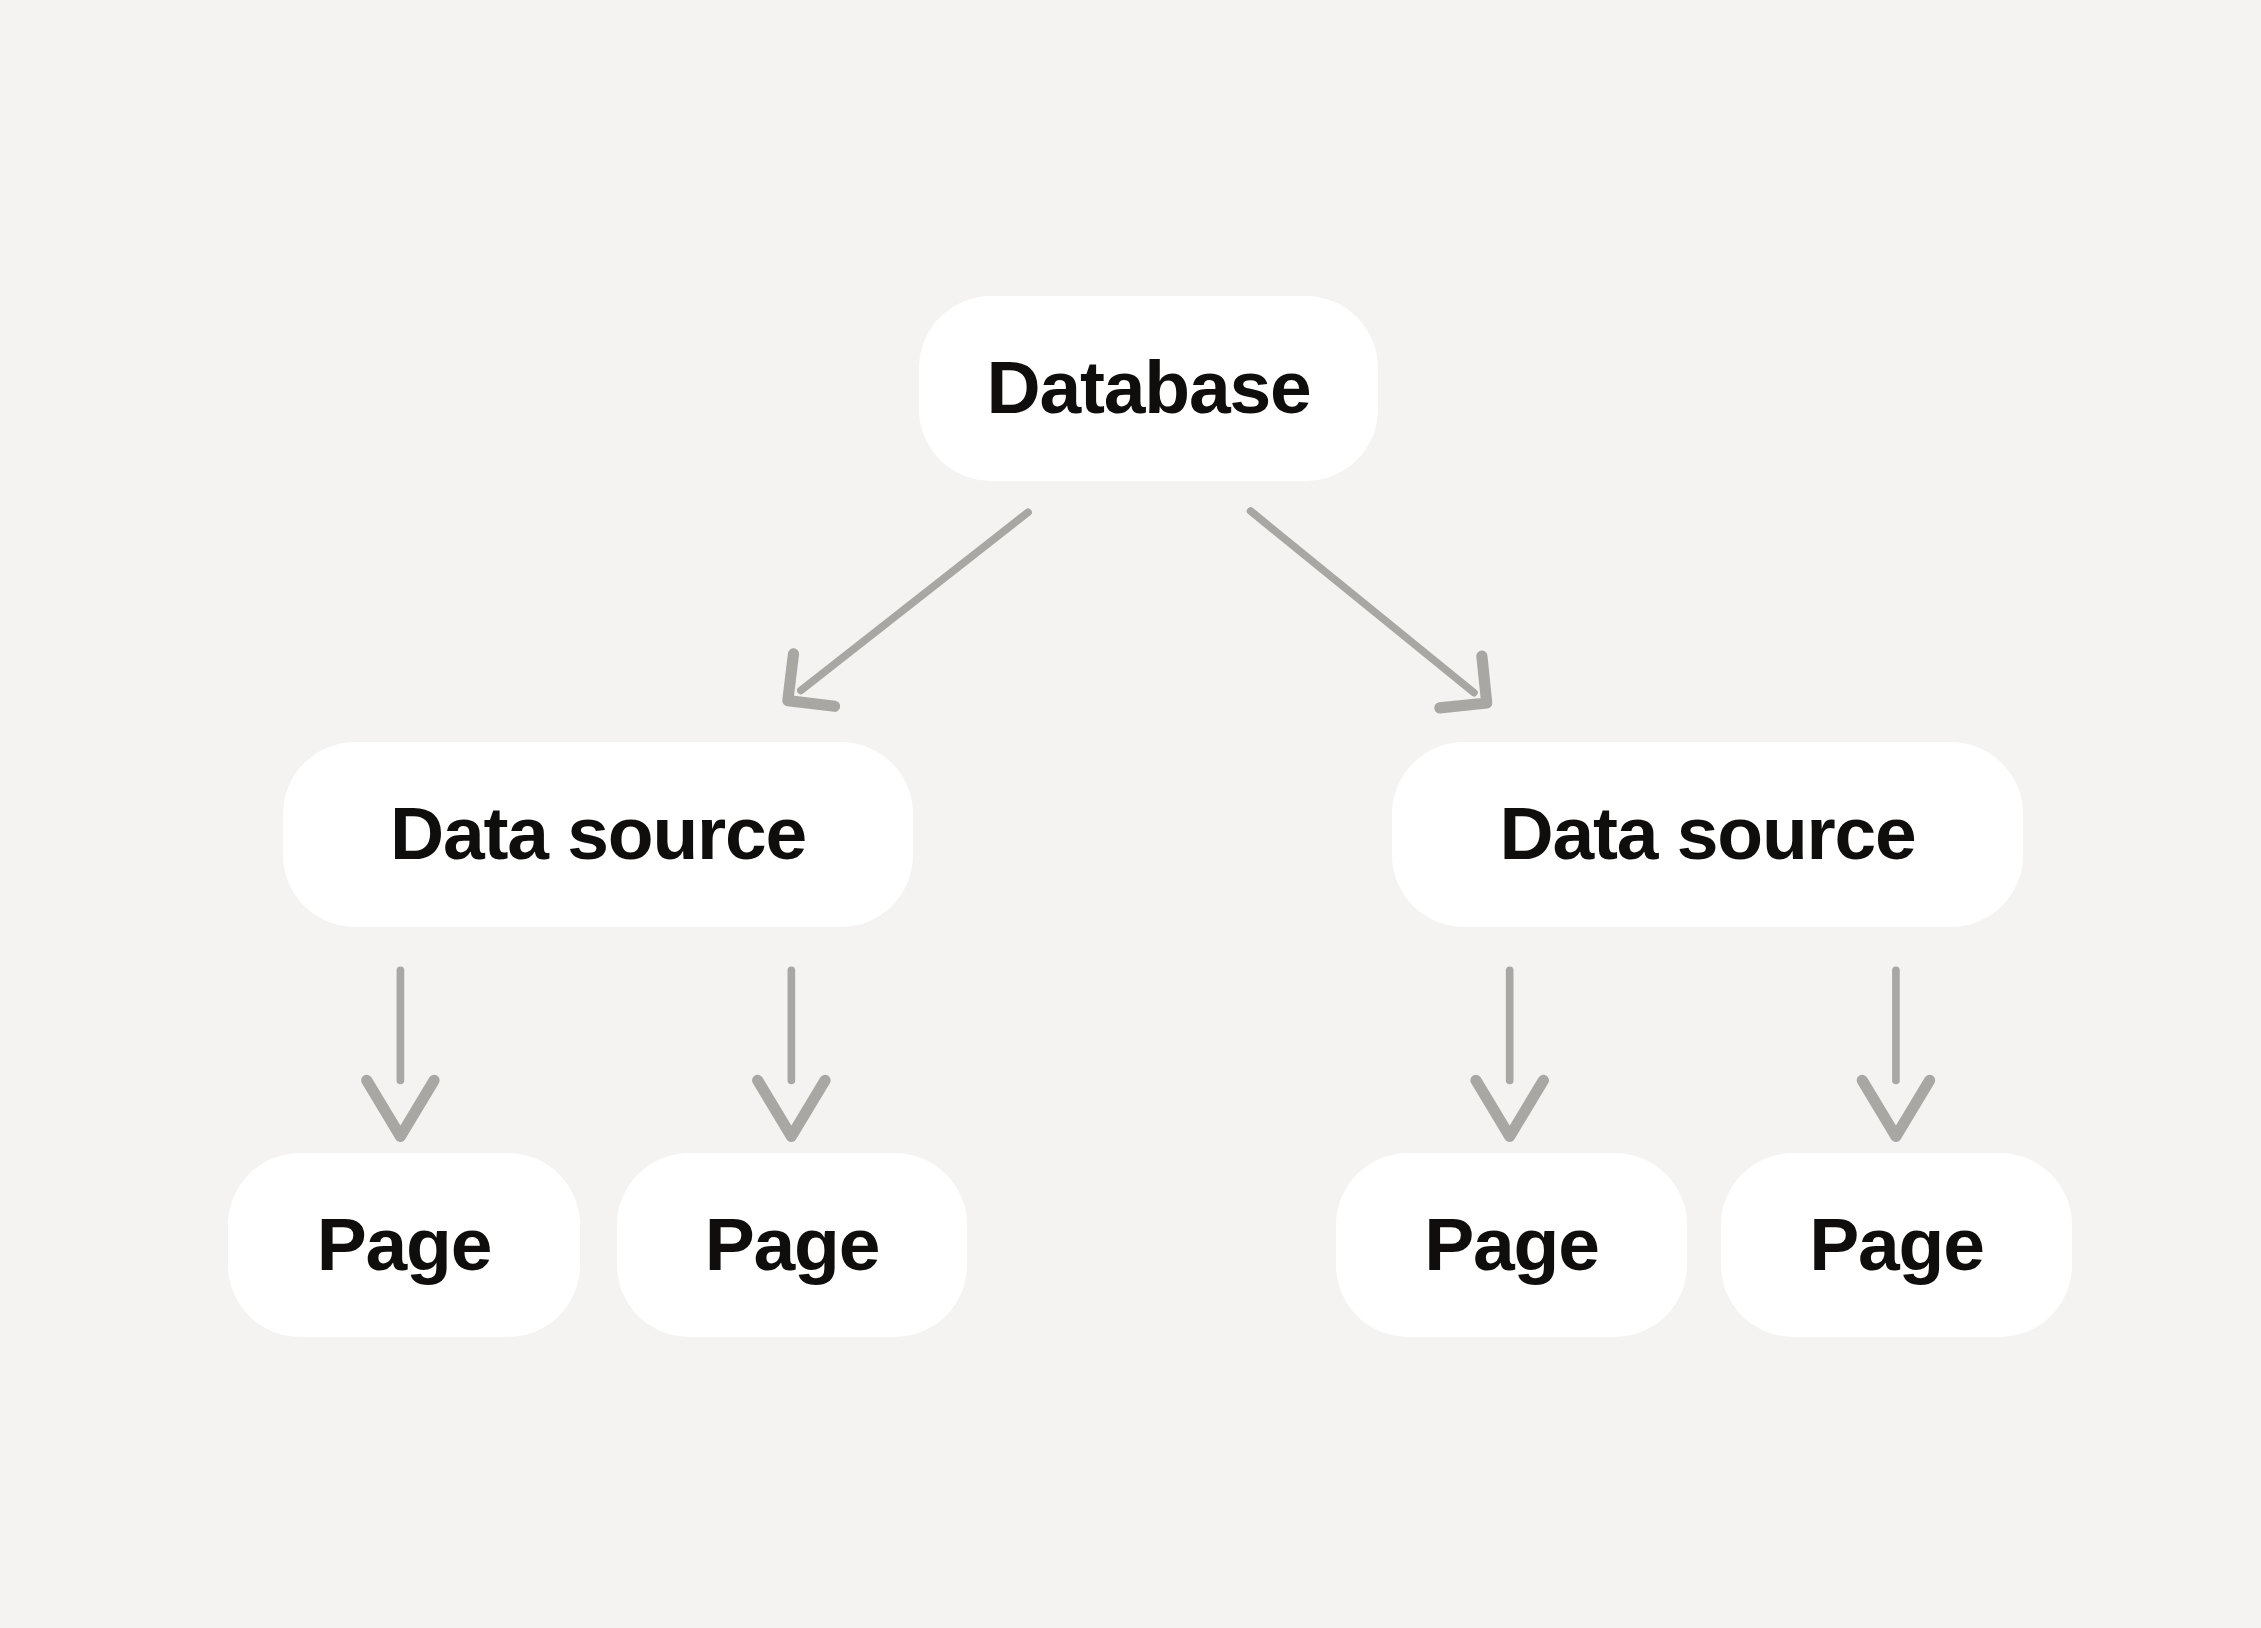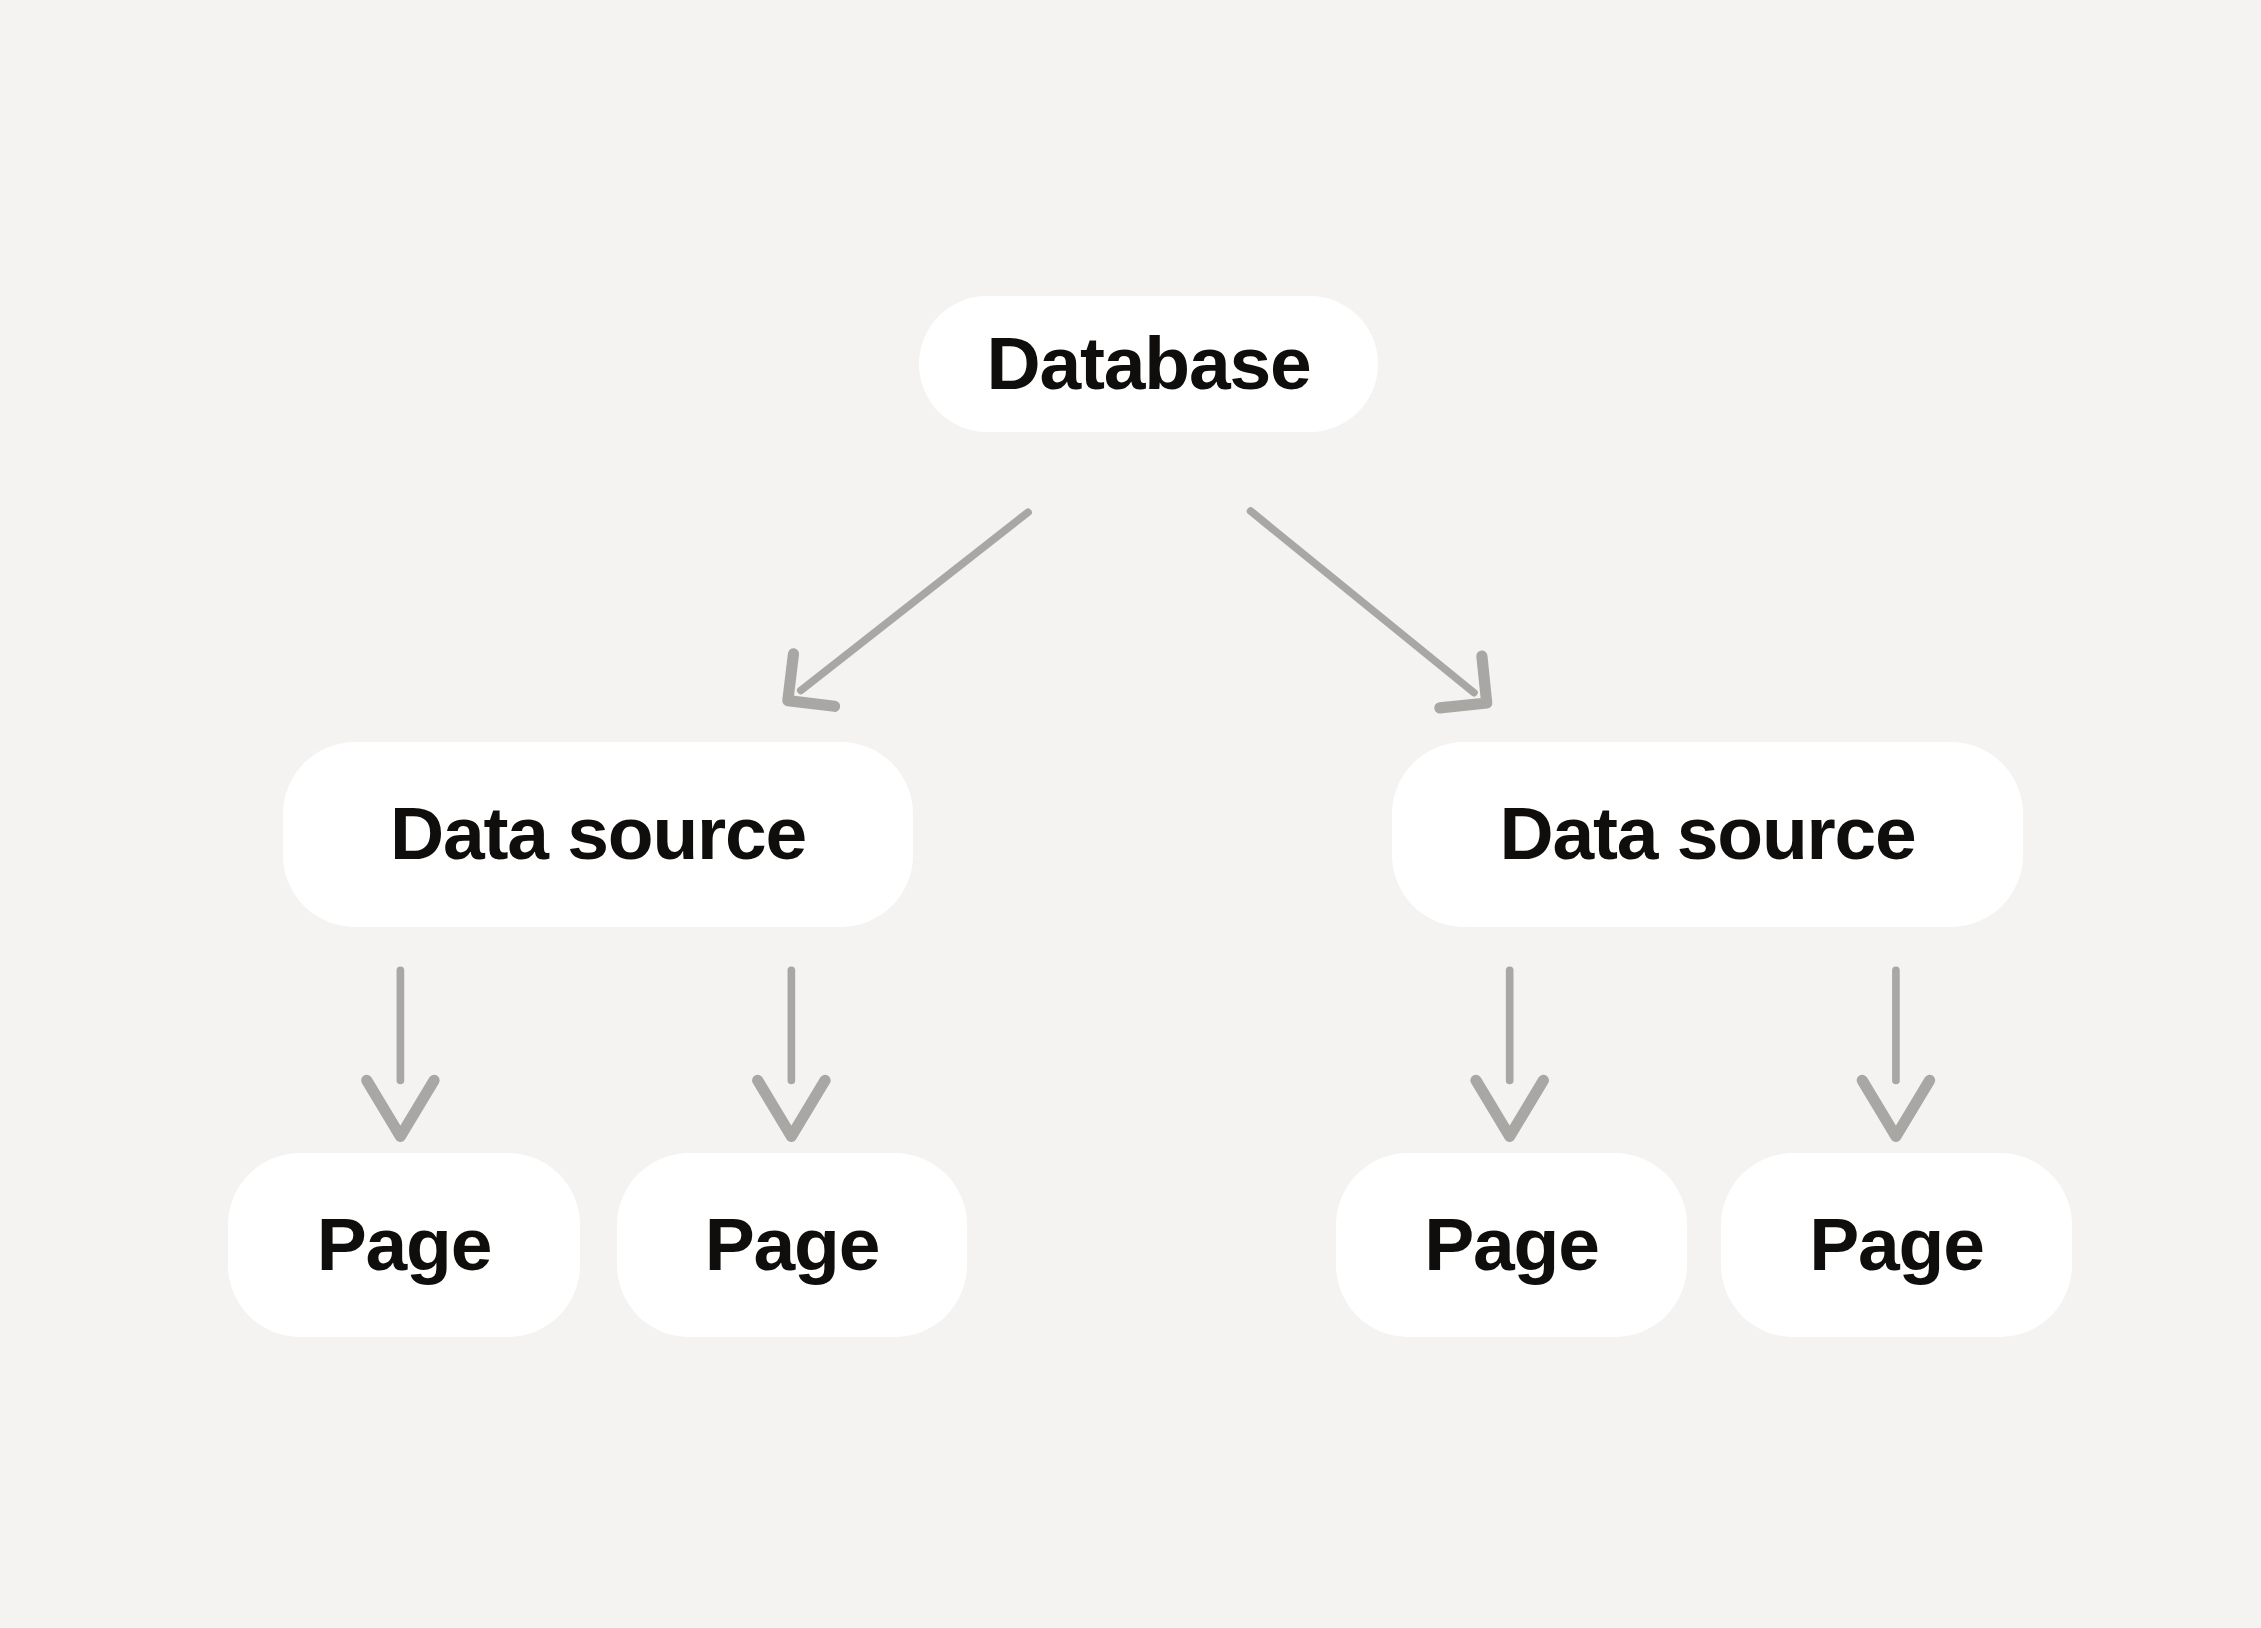--- a/index.html
+++ b/index.html
@@ -67,21 +67,21 @@
       <g>
         <line x1="2564" y1="1648" x2="2564" y2="1835" stroke="#A8A7A4" stroke-width="13" stroke-linecap="round"></line>
         <path d="M 2506.8 1834.9 L 2564 1930 L 2621.2 1834.9" fill="none" stroke="#A8A7A4" stroke-width="19" stroke-linecap="round" stroke-linejoin="round"></path>
       </g>
       <g>
         <line x1="3220" y1="1648" x2="3220" y2="1835" stroke="#A8A7A4" stroke-width="13" stroke-linecap="round"></line>
         <path d="M 3162.8 1834.9 L 3220 1930 L 3277.2 1834.9" fill="none" stroke="#A8A7A4" stroke-width="19" stroke-linecap="round" stroke-linejoin="round"></path>
       </g>
     </svg>
 
-  <div class="node" style="left: 919px; top: 296px; width: 459px; height: 136px; background: rgb(255, 255, 255); color: rgb(15, 14, 12);">
+  <div class="node" style="left: 919px; top: 296px; width: 459px; height: 185px; background: rgb(255, 255, 255); color: rgb(15, 14, 12);">
     <span class="node-label">Database</span>
   </div>
 
   <div class="node" style="left: 283px; top: 742px; width: 630px; height: 185px; background: rgb(255, 255, 255); color: rgb(15, 14, 12);">
     <span class="node-label">Data source</span>
   </div>
 
   <div class="node" style="left: 1392px; top: 742px; width: 631px; height: 185px; background: rgb(255, 255, 255); color: rgb(15, 14, 12);">
     <span class="node-label">Data source</span>
   </div>

